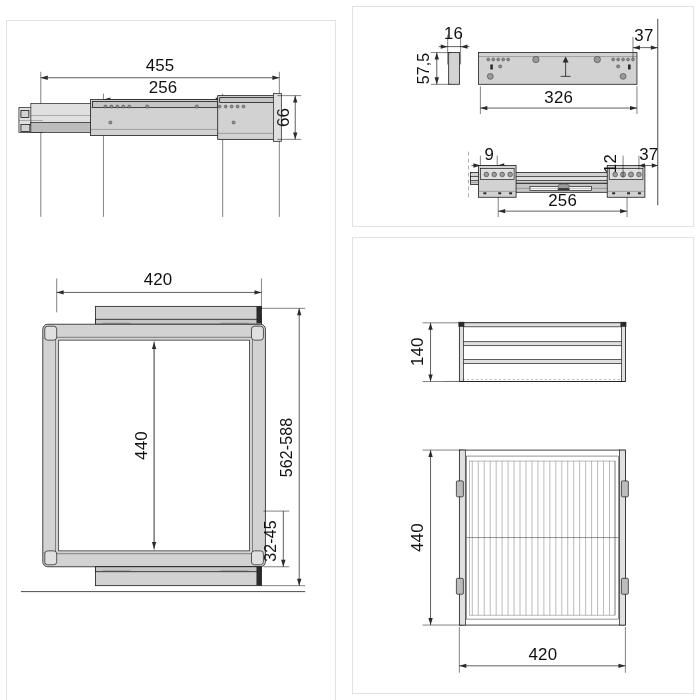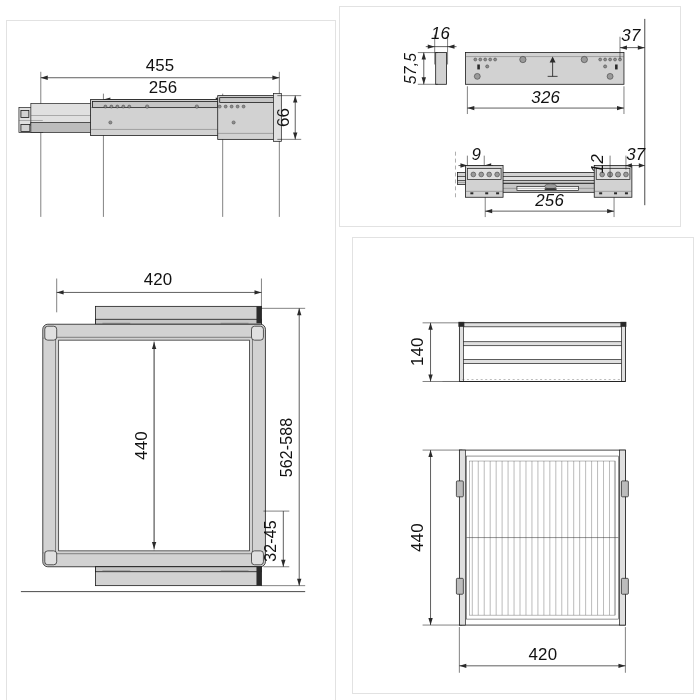--- a/index.html
+++ b/index.html
@@ -14,21 +14,21 @@
     font-family: "Liberation Sans", sans-serif;
     overflow: hidden;
   }
   .panel {
     position: absolute;
     background: #ffffff;
     border: 1px solid #e2e2e2;
     box-sizing: border-box;
   }
   #panel-left   { left: 6px;   top: 20px;   width: 330px; height: 688px; }
-  #panel-tr     { left: 339px; top: 6px;   width: 342px; height: 221px; font-style: italic; }
+  #panel-tr     { left: 352px; top: 6px;   width: 342px; height: 221px; }
   #panel-br     { left: 352px; top: 237px; width: 342px; height: 457px; }
 
   .panel svg { display: block; width: 100%; height: 100%; }
 
   
   .ln      { stroke: #1a1a1a; stroke-width: 0.8; fill: none; }
   .ln-thin { stroke: #3a3a3a; stroke-width: 0.55; fill: none; }
   .ln-hair { stroke: #555555; stroke-width: 0.4; fill: none; }
   .dim     { stroke: #1a1a1a; stroke-width: 0.7; fill: none; }
   .ext     { stroke: #1a1a1a; stroke-width: 0.55; fill: none; }

